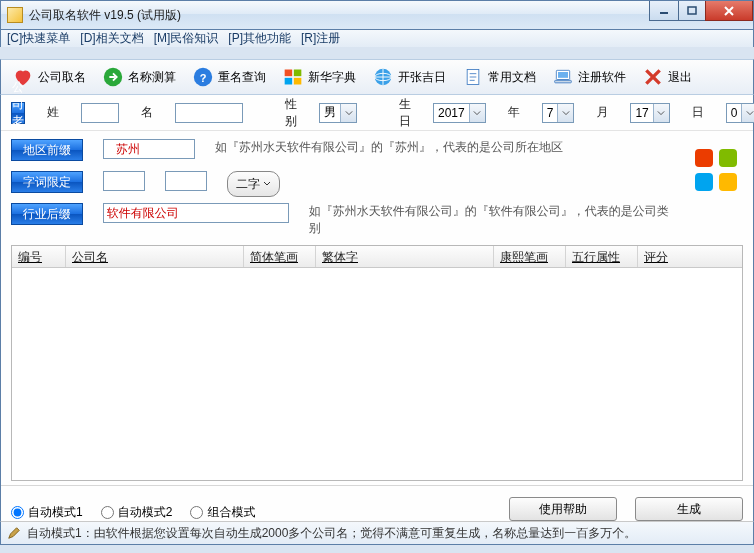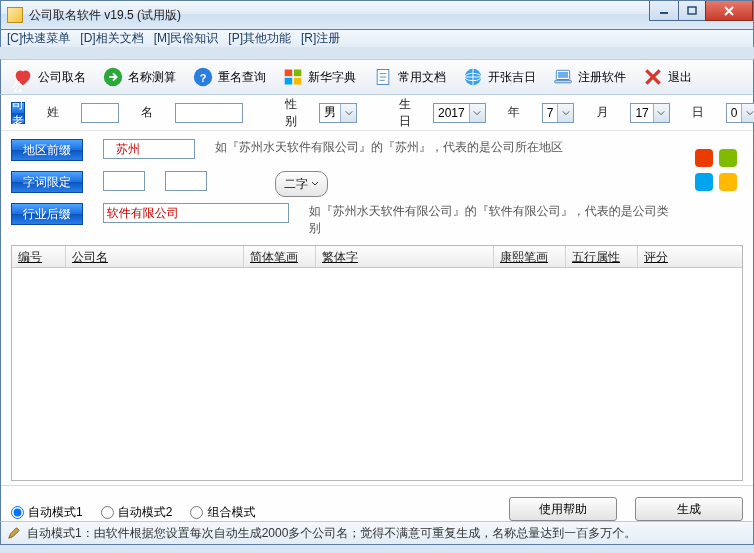--- a/index.html
+++ b/index.html
@@ -45,21 +45,21 @@
 .bigbtn { width:108px; height:24px; background:linear-gradient(to bottom,#fdfdfd,#e3e3e3); border:1px solid #8a8a8a; border-radius:3px; display:flex; align-items:center; justify-content:center; cursor:default; }
 
 .statusbar { height:24px; border:1px solid #5b7ea7; border-top:1px solid #c9c9c9; background:linear-gradient(to bottom,#f4f8fc,#e3ecf6); display:flex; align-items:center; padding:0 6px; gap:6px; color:#333; }
 .statusbar .pen { width:14px; height:14px; }
 
 .combo { display:inline-flex; align-items:center; border:1px solid #7a9ab8; height:20px; background:#fff; position:relative; }
 .combo .cval { padding:0 4px; }
 .combo .carrow { width:16px; height:18px; background:linear-gradient(#f4f7fb,#d6e2ef); border-left:1px solid #9ab3cc; display:flex; align-items:center; justify-content:center; }
 .carrow svg { width:8px; height:8px; }
 
-.pillbtn { display:inline-flex; align-items:center; height:20px; border:1px solid #888; border-radius:10px; padding:12px 8px; background:linear-gradient(#fdfdfd,#e6e6e6); gap:3px;margin-left:48px; }
+.pillbtn { display:inline-flex; align-items:center; height:20px; border:1px solid #888; border-radius:10px; padding:12px 8px; background:linear-gradient(#fdfdfd,#e6e6e6); gap:3px; }
 </style>
 </head>
 <body>
 
 <div class="titlebar">
   <div class="ticon"></div>
   <div class="ttext">公司取名软件 v19.5 (试用版)</div>
   <div class="winbtns">
     <div class="winbtn">
         <svg width="10" height="10">
@@ -120,38 +120,38 @@
           <rect x="2" y="3" width="9" height="8" fill="#f25022"></rect>
           <rect x="13" y="3" width="9" height="8" fill="#7fba00"></rect>
           <rect x="2" y="13" width="9" height="8" fill="#00a4ef"></rect>
           <rect x="13" y="13" width="9" height="8" fill="#ffb900"></rect>
         </svg>
       </span>
     <span>新华字典</span>
   </div>
   <div class="tbtn">
     <span class="ticon2">
+        <svg viewBox="0 0 24 24" width="22" height="22">
+          <circle cx="12" cy="12" r="9" fill="#3aa0e8"></circle>
+          <ellipse cx="12" cy="12" rx="9" ry="4" fill="none" stroke="#fff"></ellipse>
+          <path d="M12 3v18M3 12h18" stroke="#fff"></path>
+        </svg>
+      </span>
+    <span>开张吉日</span>
+  </div>
+  <div class="tbtn">
+    <span class="ticon2">
         <svg viewBox="0 0 24 24" width="20" height="20">
           <rect x="5" y="3" width="14" height="18" fill="#fff" stroke="#3a77c0"></rect>
           <line x1="8" y1="8" x2="16" y2="8" stroke="#3a77c0"></line>
           <line x1="8" y1="12" x2="16" y2="12" stroke="#3a77c0"></line>
           <line x1="8" y1="16" x2="14" y2="16" stroke="#3a77c0"></line>
         </svg>
       </span>
     <span>常用文档</span>
-  </div>
-  <div class="tbtn">
-    <span class="ticon2">
-        <svg viewBox="0 0 24 24" width="22" height="22">
-          <circle cx="12" cy="12" r="9" fill="#3aa0e8"></circle>
-          <ellipse cx="12" cy="12" rx="9" ry="4" fill="none" stroke="#fff"></ellipse>
-          <path d="M12 3v18M3 12h18" stroke="#fff"></path>
-        </svg>
-      </span>
-    <span>开张吉日</span>
   </div>
   <div class="tbtn">
     <span class="ticon2">
         <svg viewBox="0 0 24 24" width="22" height="20">
           <rect x="4" y="4" width="16" height="11" rx="1" fill="#fff" stroke="#3a77c0"></rect>
           <rect x="6" y="6" width="12" height="7" fill="#6ab0ef"></rect>
           <rect x="2" y="16" width="20" height="3" rx="1" fill="#c9d8e8" stroke="#3a77c0"></rect>
         </svg>
       </span>
     <span>注册软件</span>

